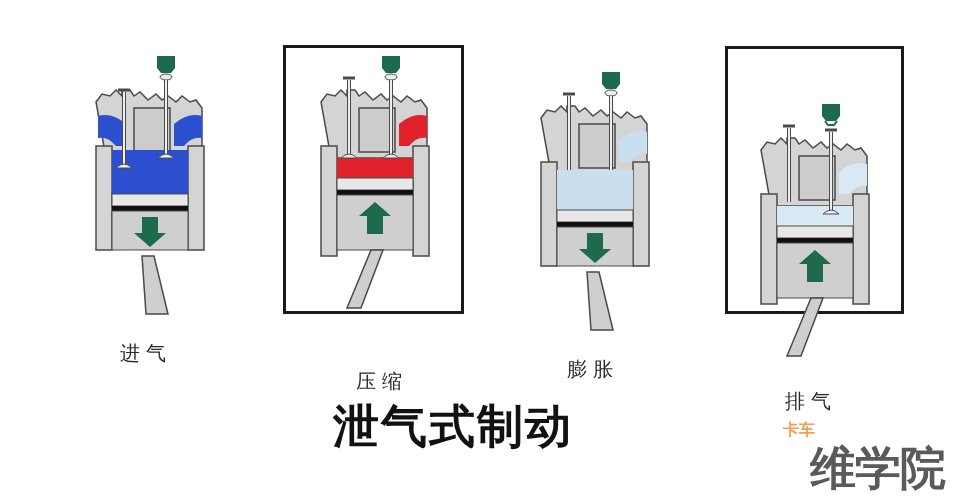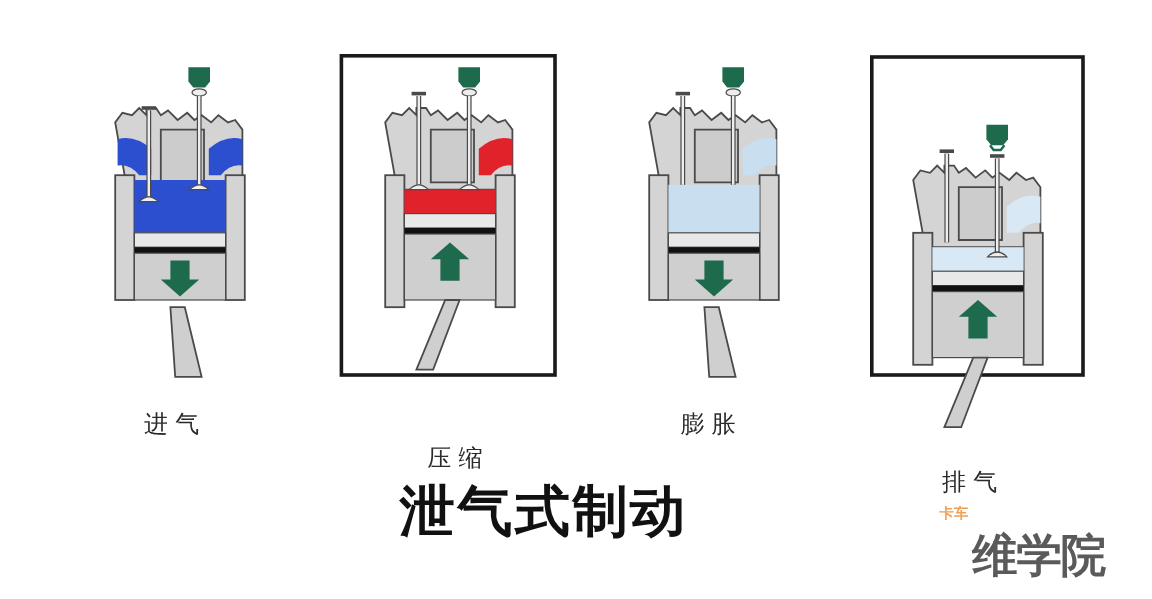--- a/index.html
+++ b/index.html
@@ -15,25 +15,25 @@
     .stage-label {
       position: absolute; top: 340px; font-family: "DejaVu Serif", serif;
       font-size: 20px; color: #2a2a2a; letter-spacing: 6px; white-space: nowrap;
     }
     .title {
       position: absolute; left: 333px; top: 396px;
       font-family: Liberation Sans, sans-serif; font-weight: bold;
       font-size: 46px; color: #111; letter-spacing: 2px; white-space: nowrap;
     }
     .wm-small {
-      position: absolute; left: 783px; top: 420px; font-size: 12px; font-weight: bold;
+      position: absolute; left: 783px; top: 420px; font-size: 16px; font-weight: bold;
       color: #f0a055; white-space: nowrap;
     }
     .wm-big {
-      position: absolute; left: 810px; top: 438px; font-size: 38px; font-weight: bold;
+      position: absolute; left: 810px; top: 438px; font-size: 46px; font-weight: bold;
       color: #5a5a5a; white-space: nowrap; letter-spacing: -1px;
     }
   </style>
 </head>
 <body>
 
 <div class="stage" style="left:90px;top:50px;width:120px;height:270px;">
   <svg width="120" height="270">
 
     <g>
@@ -107,21 +107,21 @@
       <rect x="22" y="128" width="76" height="12" fill="#e8e8e8" stroke="#4a4a4a" stroke-width="1"></rect>
       <rect x="22" y="140" width="76" height="5" fill="#111"></rect>
       <rect x="22" y="145" width="76" height="55" fill="#cfcfcf" stroke="#4a4a4a" stroke-width="1"></rect>
     </g>
     <path d="M60 152 l16 14 h-8 v18 h-16 v-18 h-8 z" fill="#1d6b4c"></path>
     <path d="M56 200 h12 l-22 58 h-14 z" fill="#cfcfcf" stroke="#4a4a4a" stroke-width="1.5"></path>
   </svg>
   <div class="stage-label" style="left:41px;top:290px;margin-top:28px;">压缩</div>
 </div>
 
-<div class="stage" style="left:535px;top:50px;width:120px;height:270px;text-align:right;">
+<div class="stage" style="left:535px;top:66px;width:120px;height:270px;text-align:right;">
   <svg width="120" height="270">
     <g>
       <path d="M67 6 h18 v12 l-4 5 h-10 l-4 -5 z" fill="#1d6b4c"></path>
       <ellipse cx="76" cy="27" rx="6" ry="3" fill="#eee" stroke="#4a4a4a" stroke-width="1"></ellipse>
     </g>
     <path d="M6 52 l6 -8 l8 2 l6 -6 l6 6 l0 -6 h8 l4 6 l6 -4 l8 8 l8 -6 l6 6 l6 -4 l8 6 l6 -6 l8 6 l6 -2 l6 8 v50 h-96 z" fill="#d4d4d4" stroke="#4a4a4a" stroke-width="1.5"></path>
     <path d="M44 58 h36 v44 h-36 z" fill="#cccccc" stroke="#4a4a4a" stroke-width="1.5"></path>
     <path d="M112 66 q-14 -4 -28 8 v22 h10 q8 -10 18 -8 z" fill="#c9dff0"></path>
     <rect x="6" y="96" width="16" height="104" fill="#d4d4d4" stroke="#4a4a4a" stroke-width="1.5"></rect>
     <rect x="98" y="96" width="16" height="104" fill="#d4d4d4" stroke="#4a4a4a" stroke-width="1.5"></rect>

